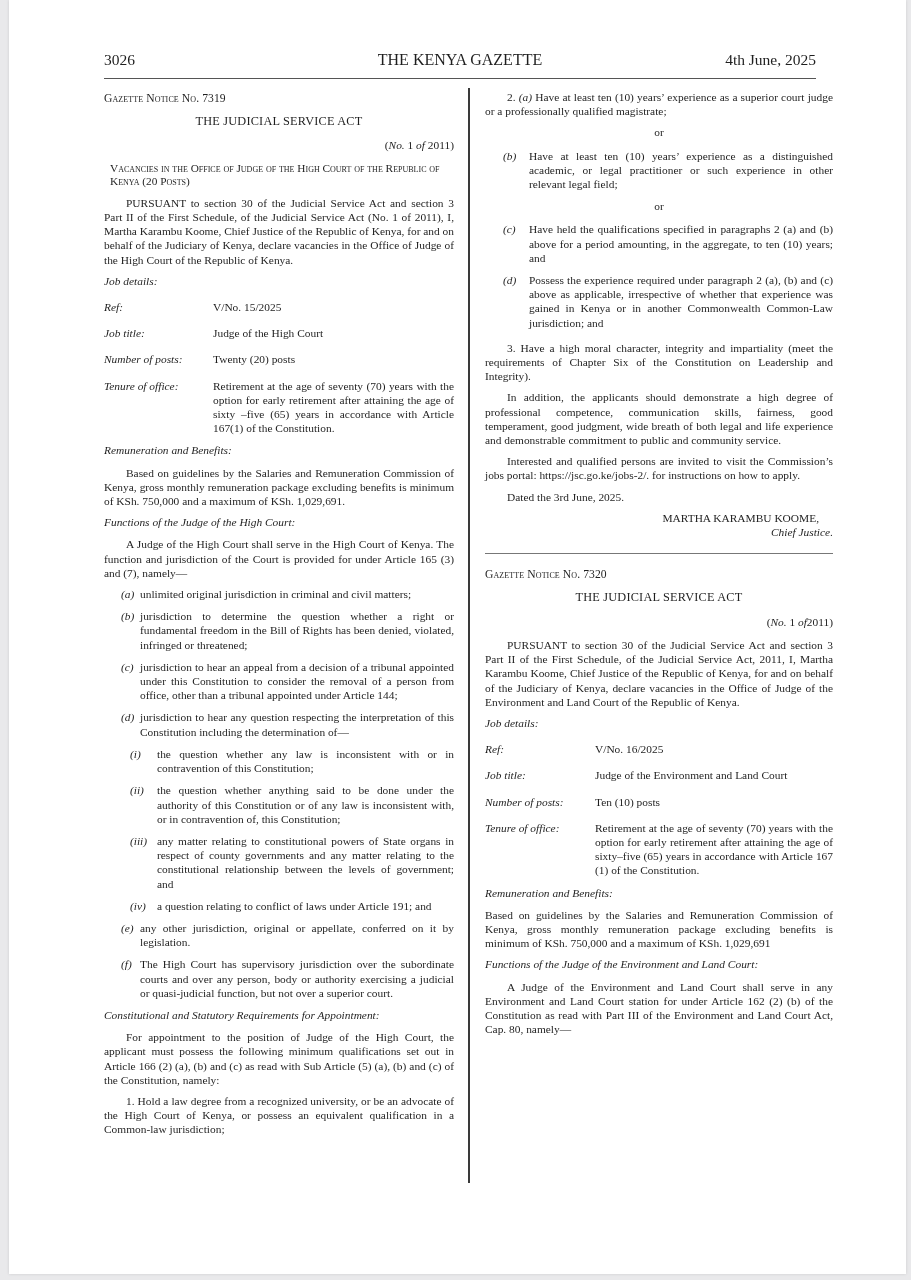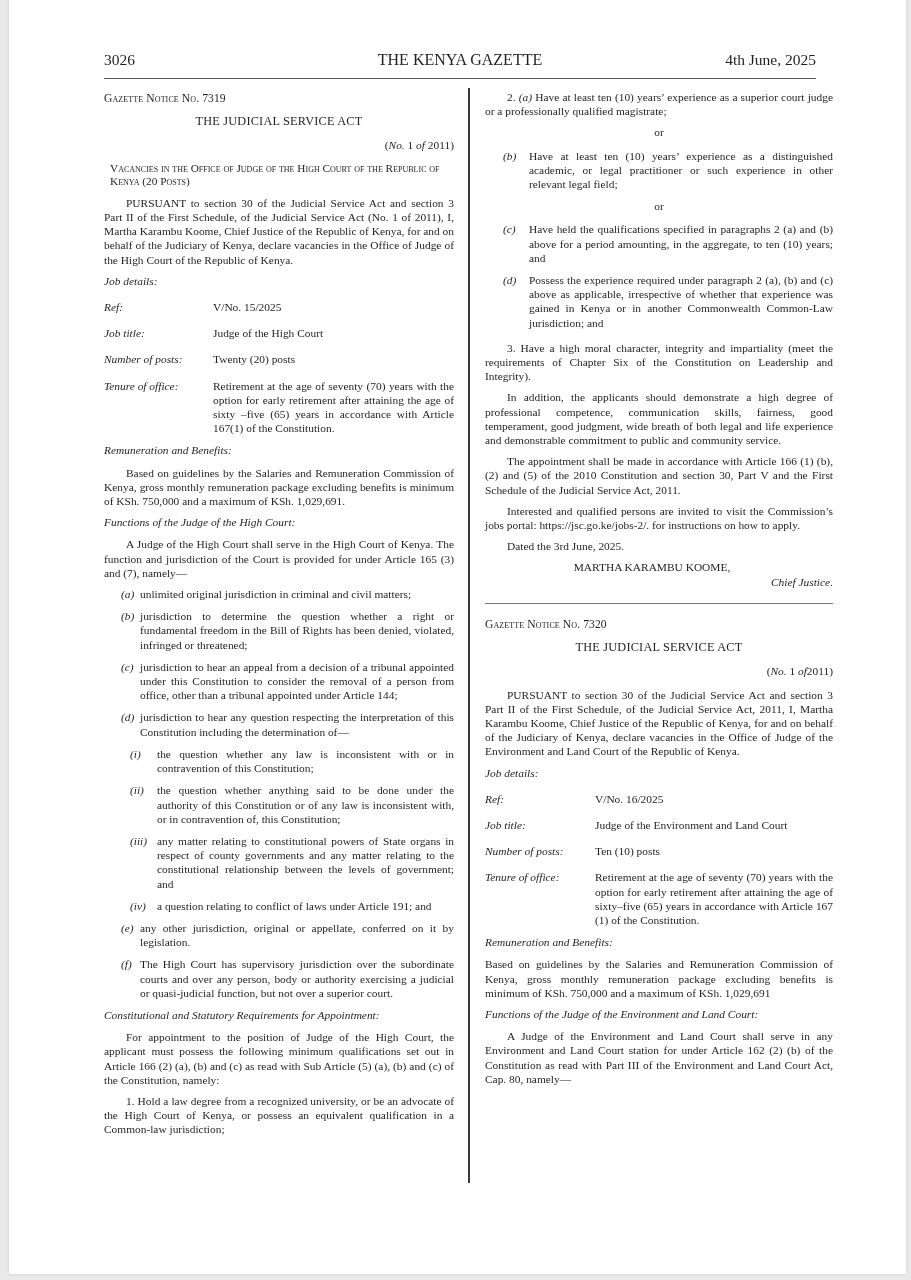--- a/index.html
+++ b/index.html
@@ -43,21 +43,21 @@
   .item { display: flex; margin: 0 0 8px 0; }
   .item .lbl { flex-shrink: 0; font-style: italic; }
   .item .txt { flex: 1; text-align: justify; }
   .lvl1 { padding-left: 17px; }
   .lvl1 .lbl { width: 19px; }
   .lvl2 { padding-left: 26px; }
   .lvl2 .lbl { width: 27px; }
   .ritem { padding-left: 18px; }
   .ritem .lbl { width: 26px; }
   .or { text-align: center; margin: 0 0 9px 0; }
-  .sig { text-align: center; padding-right: 14px; margin: 0; }
+  .sig { text-align: right; padding-right: 14px; margin: 0; }
   .sig-role { text-align: right; font-style: italic; margin: 0 0 14px 0; }
   .rule { border-top: 1px solid #777; margin: 0 0 14px 0; }
   .kv.r .k { width: 110px; }
 </style>
 </head>
 <body>
 
 <div class="sheet">
 
   <div class="header">
@@ -158,21 +158,20 @@
     <div class="item ritem">
       <span class="lbl">(c)</span>
       <span class="txt">Have held the qualifications specified in paragraphs 2 (a) and (b) above for a period amounting, in the aggregate, to ten (10) years; and</span>
     </div>
     <div class="item ritem" style="margin-bottom:11px;">
       <span class="lbl">(d)</span>
       <span class="txt">Possess the experience required under paragraph 2 (a), (b) and (c) above as applicable, irrespective of whether that experience was gained in Kenya or in another Commonwealth Common-Law jurisdiction; and</span>
     </div>
     <p class="indent">3. Have a high moral character, integrity and impartiality (meet the requirements of Chapter Six of the Constitution on Leadership and Integrity).</p>
     <p class="indent">In addition, the applicants should demonstrate a high degree of professional competence, communication skills, fairness, good temperament, good judgment, wide breath of both legal and life experience and demonstrable commitment to public and community service.</p>
-    <p class="indent">The appointment shall be made in accordance with Article 166 (1) (b), (2) and (5) of the 2010 Constitution and section 30, Part V and the First Schedule of the Judicial Service Act, 2011.</p>
     <p class="indent">Interested and qualified persons are invited to visit the Commission’s jobs portal: https://jsc.go.ke/jobs-2/. for instructions on how to apply.</p>
     <p class="indent">Dated the 3rd June, 2025.</p>
     <p class="sig">MARTHA KARAMBU KOOME,</p>
     <p class="sig-role">Chief Justice.</p>
     <div class="rule"></div>
 
     <div class="notice-no">Gazette Notice No. 7320</div>
     <div class="act-title">THE JUDICIAL SERVICE ACT</div>
     <div class="act-no">(<i>No.</i><span> 1 </span><i>of</i><span>2011</span>)</div>
     <p class="indent">PURSUANT to section 30 of the Judicial Service Act and section 3 Part II of the First Schedule, of the Judicial Service Act, 2011, I, Martha Karambu Koome, Chief Justice of the Republic of Kenya, for and on behalf of the Judiciary of Kenya, declare vacancies in the Office of Judge of the Environment and Land Court of the Republic of Kenya.</p>

